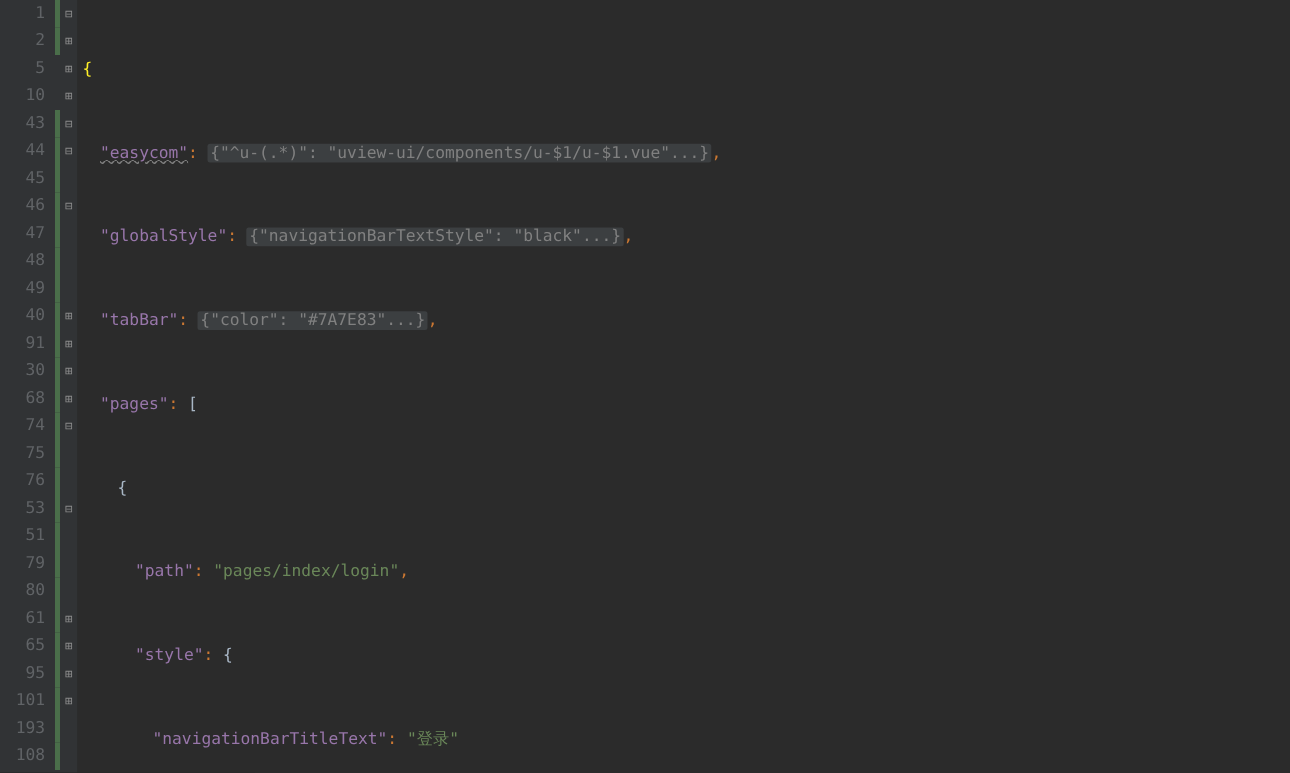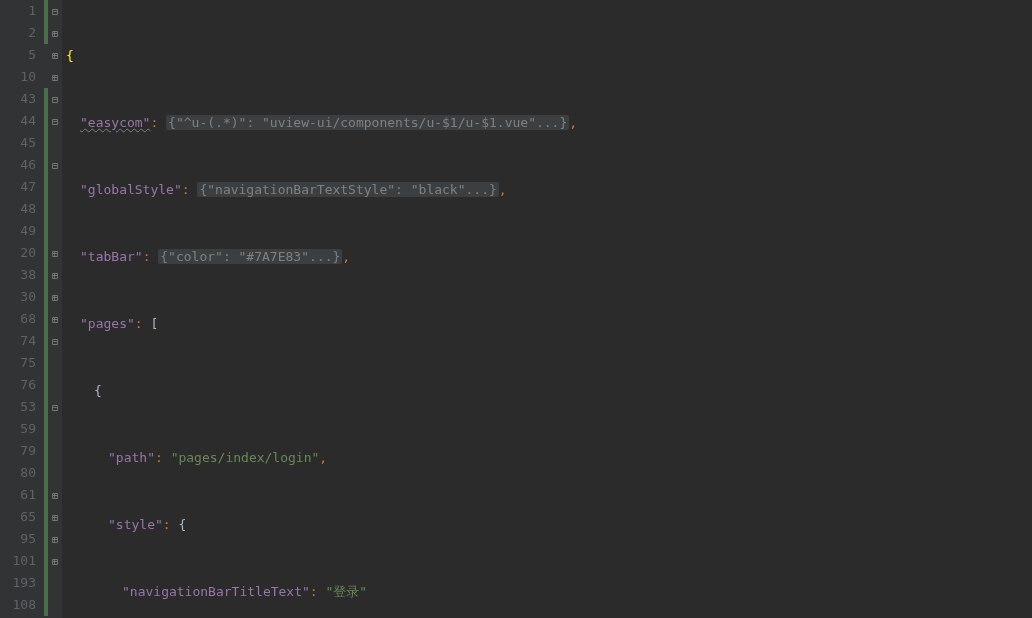--- a/index.html
+++ b/index.html
@@ -94,29 +94,29 @@
     <div class="ln">2</div>
     <div class="ln">5</div>
     <div class="ln">10</div>
     <div class="ln">43</div>
     <div class="ln">44</div>
     <div class="ln">45</div>
     <div class="ln">46</div>
     <div class="ln">47</div>
     <div class="ln">48</div>
     <div class="ln">49</div>
-    <div class="ln">20</div>
-    <div class="ln">38</div>
+    <div class="ln">40</div>
+    <div class="ln">91</div>
     <div class="ln">30</div>
     <div class="ln">68</div>
     <div class="ln">74</div>
     <div class="ln">75</div>
     <div class="ln">76</div>
     <div class="ln">53</div>
-    <div class="ln">59</div>
+    <div class="ln">51</div>
     <div class="ln">79</div>
     <div class="ln">80</div>
     <div class="ln">61</div>
     <div class="ln">65</div>
     <div class="ln">95</div>
     <div class="ln">101</div>
     <div class="ln">193</div>
     <div class="ln">108</div>
   </div>
 

